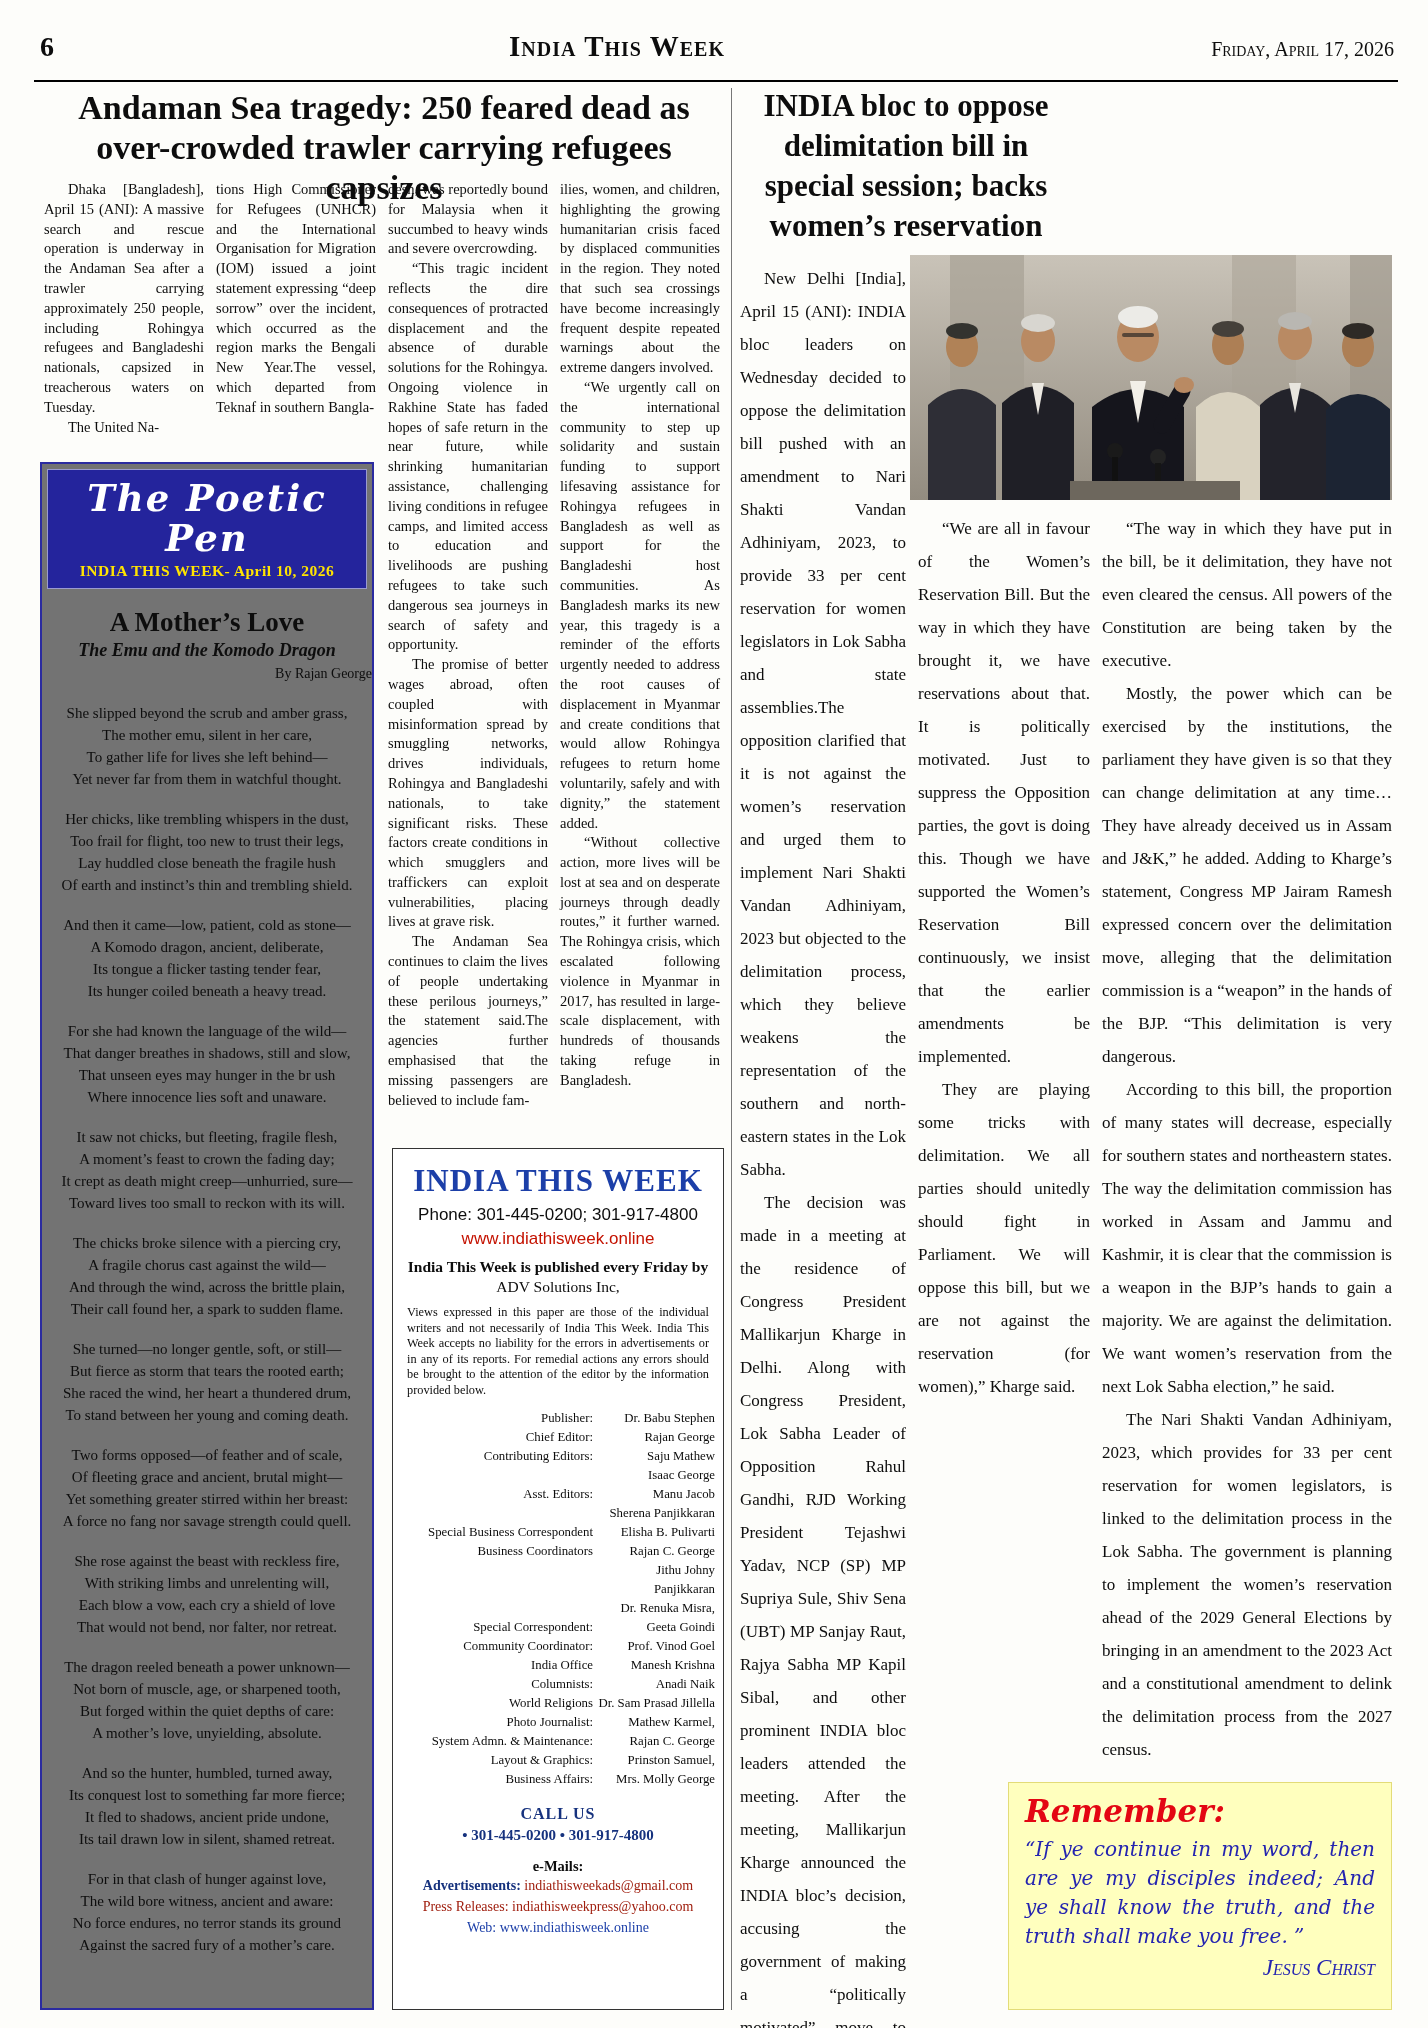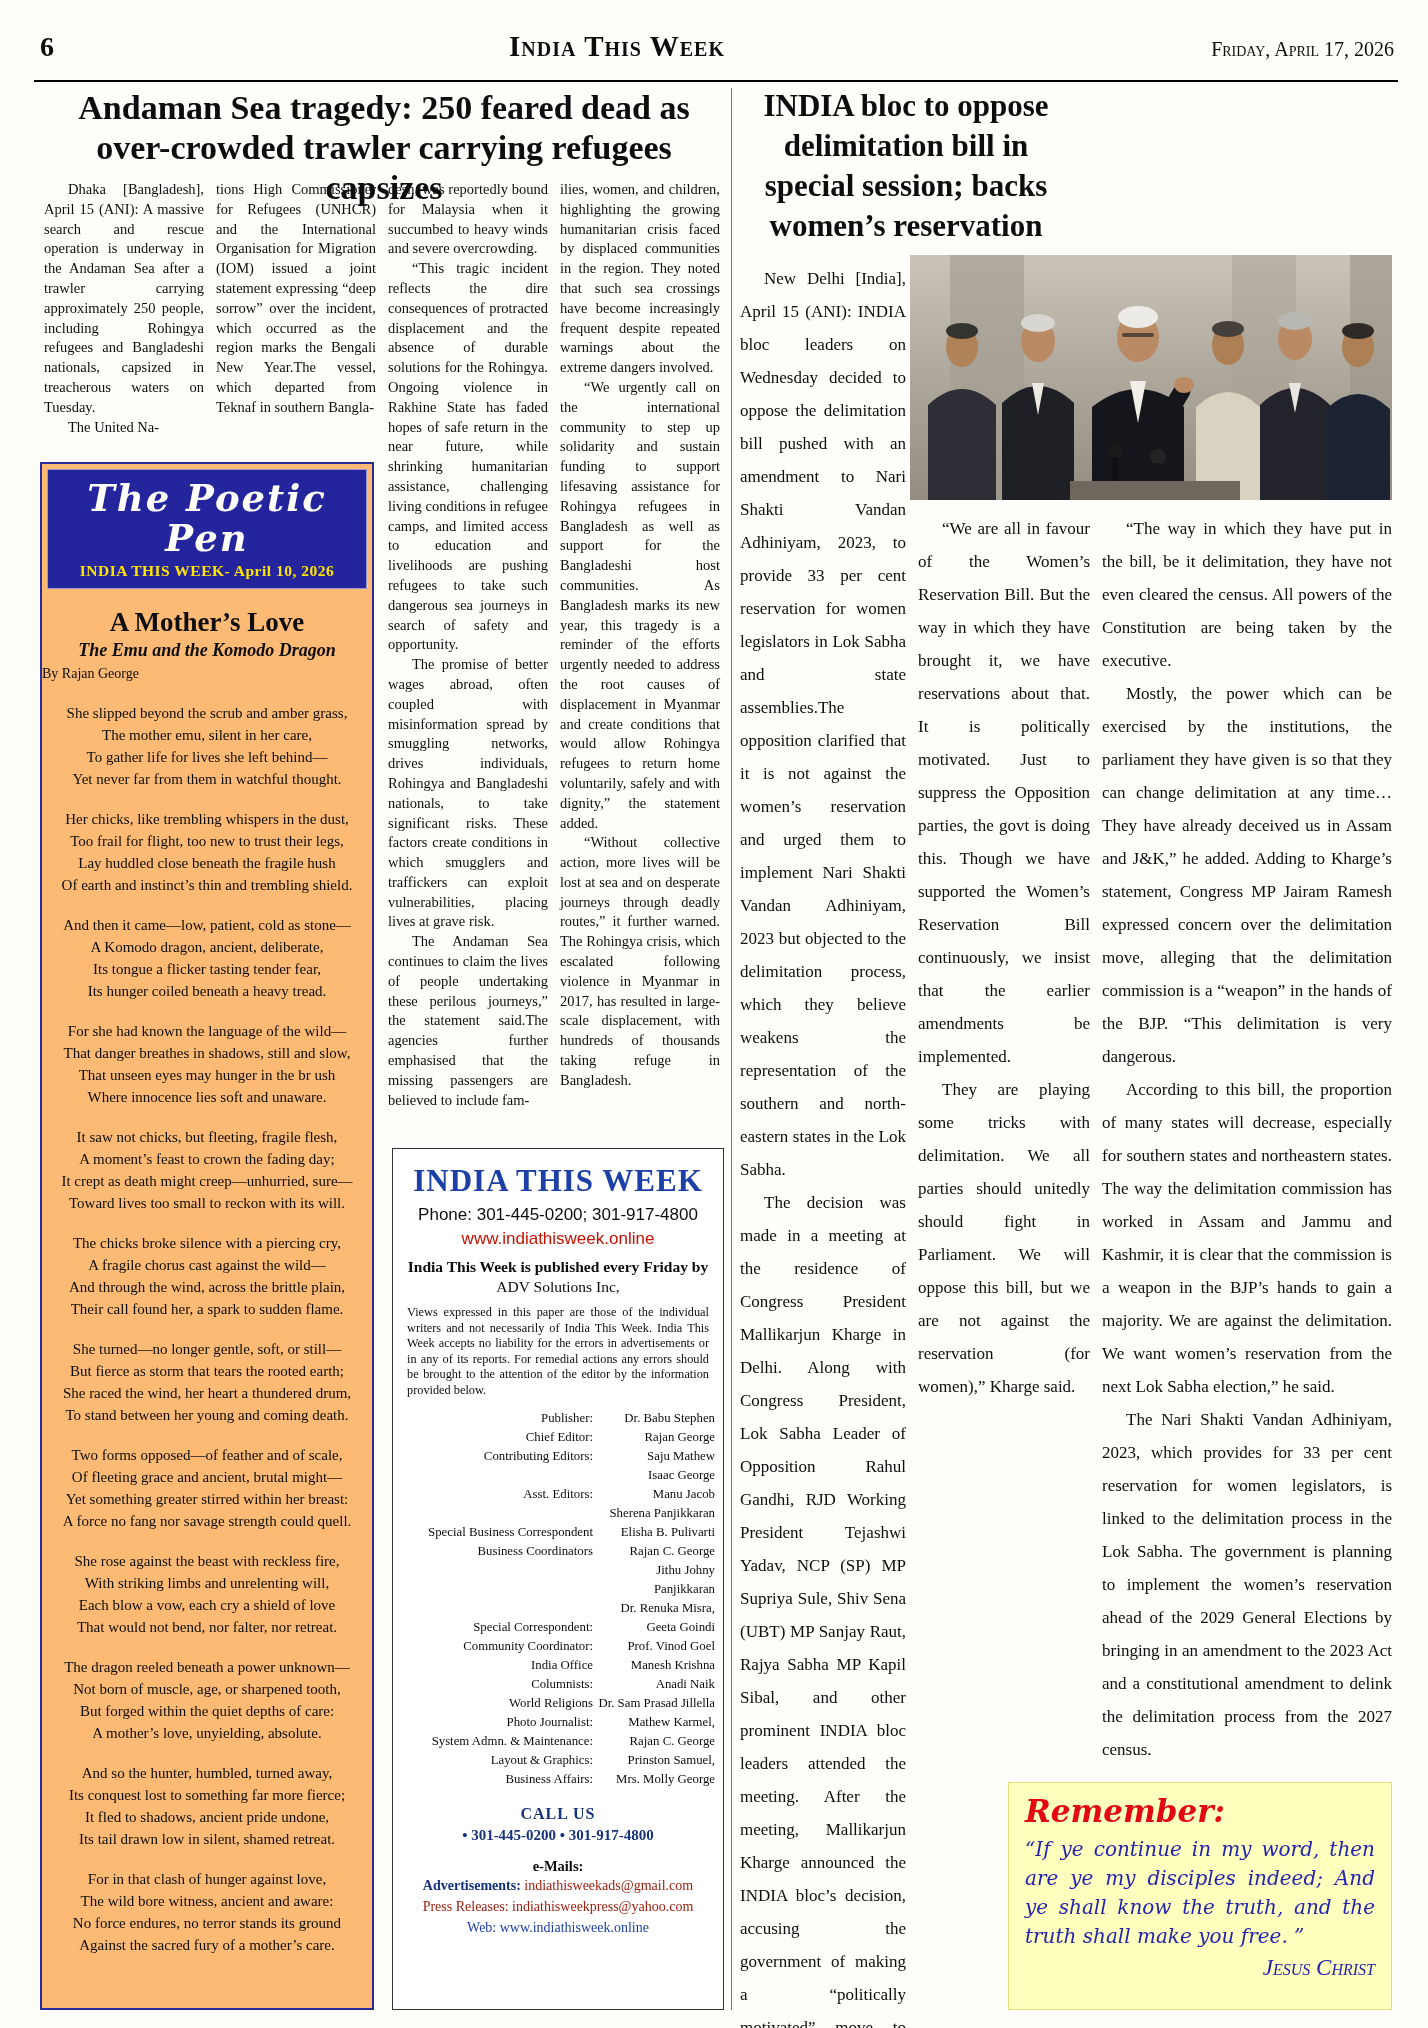--- a/index.html
+++ b/index.html
@@ -15,28 +15,28 @@
   
   .lead-headline{position:absolute;left:38px;top:88px;width:692px;margin:0;text-align:center;
                  font-size:34px;line-height:40px;font-weight:bold;}
   .para{margin:0;text-indent:24px;text-align:justify;}
   .para.ni{text-indent:0;}
   .lead-col{position:absolute;top:180px;font-size:14.5px;line-height:19.8px;}
   .lc1{left:44px;width:160px;} .lc2{left:216px;width:160px;}
   .lc3{left:388px;width:160px;} .lc4{left:560px;width:160px;}
   
   .poembox{position:absolute;left:40px;top:462px;width:334px;bottom:18px;border:2px solid #2b2ba0;
-           background:#fdba74;box-sizing:border-box;}
+           background:#737373;box-sizing:border-box;}
   .poem-banner{margin:5px;background:var(--banner_blue);border:1px solid #9a9ad0;text-align:center;padding:8px 4px 8px;}
   .banner-title{font-family:"DejaVu Serif", serif;font-style:italic;font-weight:bold;
                 font-size:37px;line-height:40px;color:#ffffff;letter-spacing:2px;}
   .banner-sub{color:var(--banner_yellow);font-weight:bold;font-size:15.5px;margin-top:4px;letter-spacing:0.5px;}
   .poem-title{margin:18px 0 2px;text-align:center;font-size:27px;font-weight:bold;}
   .poem-sub{text-align:center;font-size:18px;font-weight:bold;font-style:italic;margin-top:2px;}
-  .poem-by{text-align:left;font-size:14px;margin:5px 0 20px;}
+  .poem-by{text-align:right;font-size:14px;margin:5px 0 20px;}
   .stanza{white-space:pre-line;text-align:center;font-size:15px;line-height:22px;margin:0 8px 18px;}
   
   .infobox{position:absolute;left:392px;top:1148px;width:332px;bottom:18px;border:1px solid #333;
            background:#fff;box-sizing:border-box;text-align:center;padding-top:14px;}
   .info-title{font-size:31px;font-weight:bold;color:var(--info_blue);letter-spacing:1px;}
   .info-phone{font-family:"Liberation Sans", sans-serif;font-size:17px;margin-top:6px;}
   .info-web{font-family:"Liberation Sans", sans-serif;font-size:17px;color:var(--link_red);margin-top:4px;cursor:pointer;}
   .info-pub1{font-size:15.5px;font-weight:bold;margin-top:9px;}
   .info-pub2{font-size:15.5px;margin-top:2px;}
   .info-disclaimer{font-size:12.3px;line-height:15.6px;text-align:justify;margin:9px 14px 10px;}

